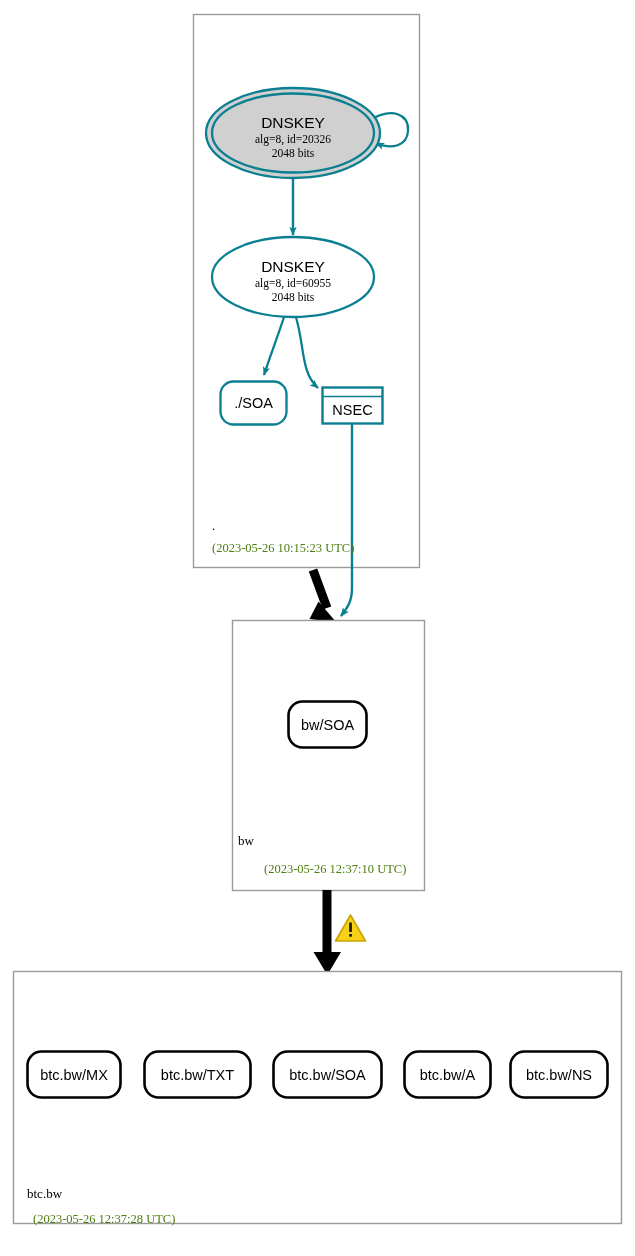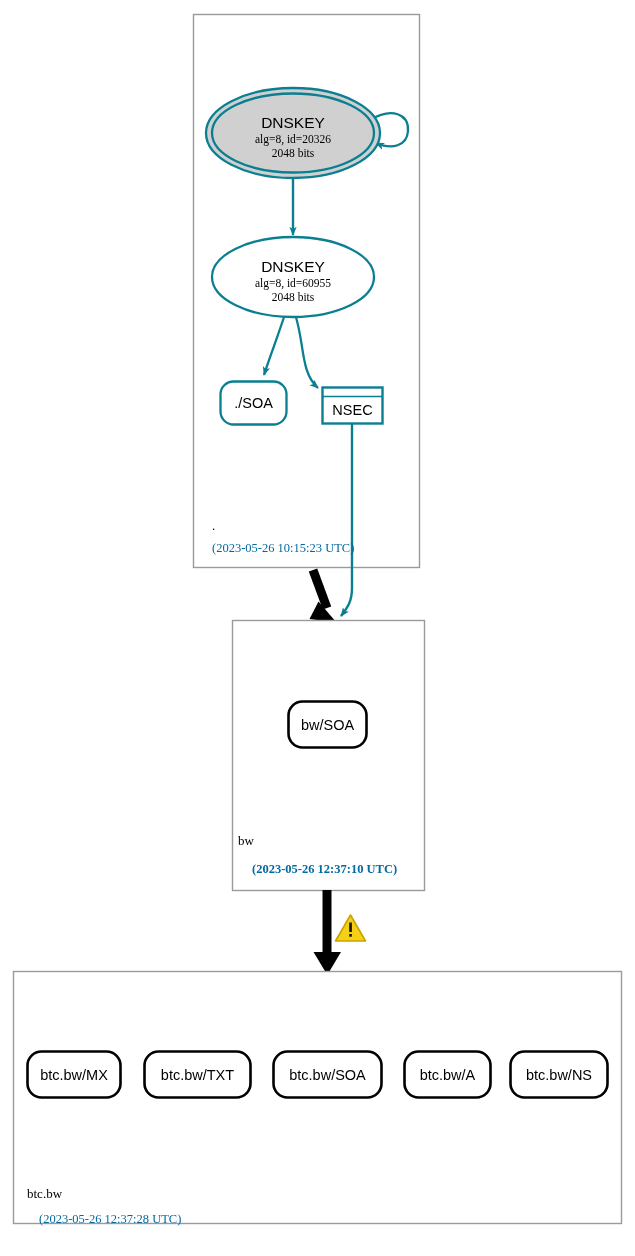--- a/index.html
+++ b/index.html
@@ -25,21 +25,21 @@
     position: absolute;
     font-family: "Liberation Serif", serif;
     font-size: 13px;
     color: #000000;
     white-space: nowrap;
   }
   .zone-time {
     position: absolute;
     font-family: "Liberation Serif", serif;
     font-size: 12.5px;
-    color: #0369a1;
+    color: #4d7c0f;
     white-space: nowrap;
   }
   svg { overflow: visible; }
   .nodetext {
     font-family: "Liberation Sans", sans-serif;
     fill: #000000;
     text-anchor: middle;
   }
   .nodetext.big { font-size: 15.5px; }
   .nodetext.small {
@@ -168,16 +168,16 @@
   <g>
     <rect x="510.5" y="1051.5" width="97" height="46" rx="14" ry="14" fill="#ffffff" stroke="#000000" stroke-width="2.6"></rect>
     <text class="rrnode-text" x="559" y="1080">btc.bw/NS</text>
   </g>
 </svg>
 
 <div class="zone-label" style="left:212px; top:518px;">.</div>
 <div class="zone-time" style="left:212px; top:541px;">(2023-05-26 10:15:23 UTC)</div>
 
 <div class="zone-label" style="left:238px; top:833px;">bw</div>
-<div class="zone-time" style="left:252px; top:862px;font-weight:bold;">(2023-05-26 12:37:10 UTC)</div>
+<div class="zone-time" style="left:264px; top:862px;">(2023-05-26 12:37:10 UTC)</div>
 
 <div class="zone-label" style="left:27px; top:1186px;">btc.bw</div>
-<div class="zone-time" style="left:33px; top:1212px;margin-left:6px;">(2023-05-26 12:37:28 UTC)</div>
+<div class="zone-time" style="left:33px; top:1212px;">(2023-05-26 12:37:28 UTC)</div>
 
 </body></html>

